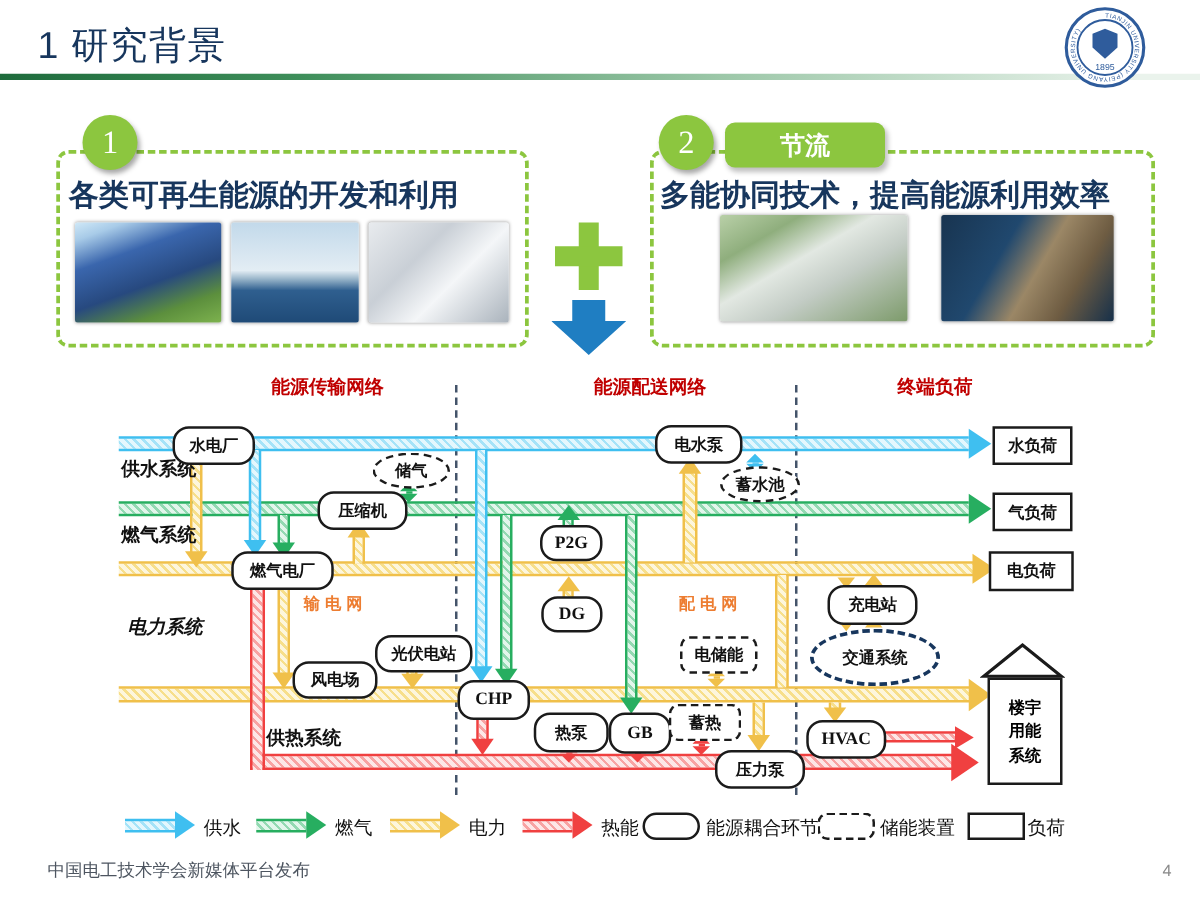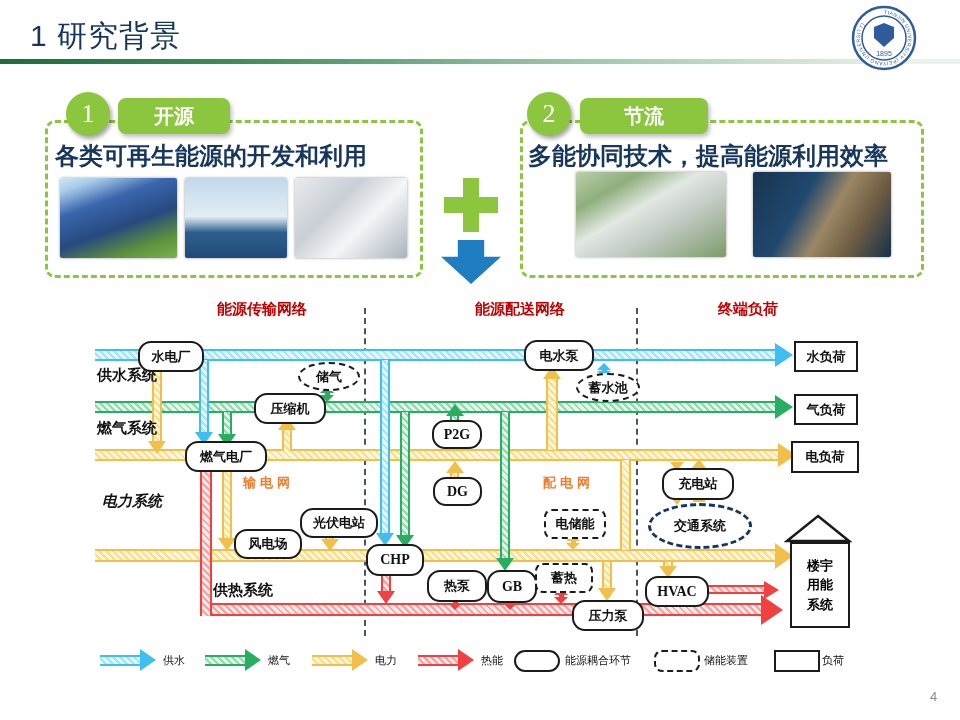--- a/index.html
+++ b/index.html
@@ -48,21 +48,21 @@
   .gridlabel{position:absolute;font-size:13px;font-weight:bold;color:var(--label_orange);letter-spacing:4px;z-index:3;}
   .dblv{position:absolute;width:16px;display:flex;flex-direction:column;align-items:center;z-index:4;}
   .dblv i{display:block;}
   .dblv .tu{width:0;height:0;border-left:7px solid transparent;border-right:7px solid transparent;border-bottom:7px solid var(--c);}
   .dblv .bb{width:5px;flex:1;background:var(--c);min-height:1px;}
   .dblv .td{width:0;height:0;border-left:7px solid transparent;border-right:7px solid transparent;border-top:7px solid var(--c);}
   .building{position:absolute;left:790px;top:542px;width:56px;height:82px;background:#fff;border:2px solid #1b1b1b;
             z-index:5;display:flex;flex-direction:column;align-items:center;justify-content:center;
             font-size:13px;font-weight:bold;line-height:1.5;}
   .roof{position:absolute;left:784px;top:513px;z-index:6;}
-  .lglabel{position:absolute;top:653px;font-size:11px;color:#111;z-index:3;}
+  .lglabel{position:absolute;top:653px;font-size:15px;color:#111;z-index:3;}
   .lgbox{position:absolute;top:650px;width:46px;height:22px;background:#fff;border:2px solid #1b1b1b;z-index:3;box-sizing:border-box;}
   
   .watermark{position:absolute;left:38px;top:688px;font-size:14px;color:#4D5560;}
   .caption{position:absolute;left:292px;top:684px;font-size:18px;font-weight:bold;color:var(--navy);}
   .pagenum{position:absolute;left:930px;top:689px;font-size:13px;color:#8a8a8a;}
 </style>
 </head>
 <body>
 
 <div class="slide">
@@ -77,21 +77,20 @@
       </defs>
     <text font-size="5" fill="#2F5C9C" letter-spacing="0.5">
       <textPath href="#ringpath">TIANJIN UNIVERSITY (PEIYANG UNIVERSITY)</textPath>
     </text>
     <polygon points="34,19 44,23 44,34 34,43 24,34 24,23" fill="#2F5C9C"></polygon>
     <text x="34" y="52" font-size="7" fill="#2F5C9C" text-anchor="middle">1895</text>
   </svg>
 
   <div class="panel" style="left:45px;top:120px;width:372px;height:152px;"></div>
   <div class="numcircle" style="left:66px;top:92px;">1</div>
-  <div class="pill" style="left:118px;top:98px;width:112px;">开源</div>
   <div class="panelhead" style="left:55px;top:140px;width:352px;">各类可再生能源的开发和利用</div>
   <div class="photo" style="left:60px;top:178px;width:117px;height:80px;background:linear-gradient(160deg,#cfe8f7 0%,#a8cbe8 12%,#3a66ad 32%,#27497f 58%,#5c8f3d 80%,#7db24e 100%);"></div>
   <div class="photo" style="left:185px;top:178px;width:102px;height:80px;background:linear-gradient(to bottom,#c2d9ea 0%,#e3edf4 48%,#9db8cc 56%,#2f5f8f 68%,#1f4a77 100%);"></div>
   <div class="photo" style="left:295px;top:178px;width:112px;height:80px;background:linear-gradient(135deg,#e8ebee 0%,#c9cfd6 35%,#f4f6f8 60%,#aab3bc 100%);"></div>
 
   <div class="panel" style="left:520px;top:120px;width:398px;height:152px;"></div>
   <div class="numcircle" style="left:527px;top:92px;">2</div>
   <div class="pill" style="left:580px;top:98px;width:128px;">节流</div>
   <div class="panelhead" style="left:528px;top:140px;width:384px;">多能协同技术，提高能源利用效率</div>
   <div class="photo" style="left:576px;top:172px;width:150px;height:85px;background:linear-gradient(150deg,#b9d0a8 0%,#8fae7d 22%,#e2e8e2 42%,#c3ccc5 62%,#7d9b6b 100%);"></div>
@@ -240,15 +239,16 @@
   <div class="hband c-heat" style="left:418px;top:655px;width:40px;height:11px;z-index:3;"></div>
   <div class="ah" style="left:458px;top:649px;border-top:11px solid transparent;border-bottom:11px solid transparent;border-left:16px solid var(--heat);z-index:3;"></div>
   <div class="lglabel" style="left:481px;">热能</div>
   <div class="lgbox" style="left:514px;border-radius:11px;"></div>
   <div class="lglabel" style="left:565px;">能源耦合环节</div>
   <div class="lgbox" style="left:654px;border-radius:8px;border-style:dashed;"></div>
   <div class="lglabel" style="left:704px;">储能装置</div>
   <div class="lgbox" style="left:774px;"></div>
   <div class="lglabel" style="left:822px;">负荷</div>
 
+  <div class="watermark">中国电工技术学会新媒体平台发布</div>
   <div class="pagenum">4</div>
 
 </div>
 
 </body></html>

